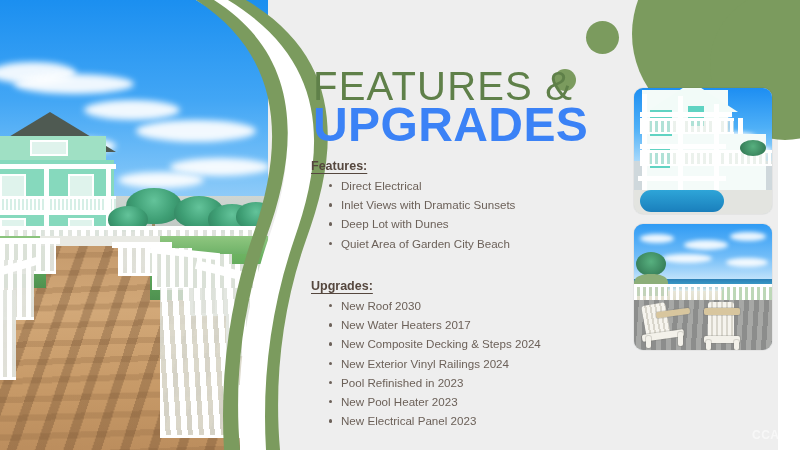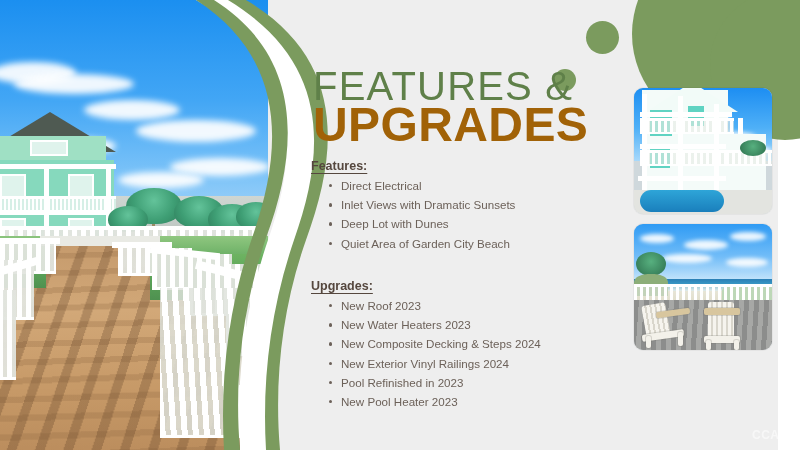--- a/index.html
+++ b/index.html
@@ -89,21 +89,21 @@
     color:#6b5a4e;letter-spacing:.2px;text-decoration:underline;
     text-underline-offset:3px;white-space:nowrap;
   }
   .title1{
     position:absolute;left:313px;top:66px;
     font-size:40px;letter-spacing:1.2px;color:#5f8049;line-height:1;
     font-weight:normal;white-space:nowrap;
   }
   .title2{
     position:absolute;left:313px;top:101px;
-    font-size:48px;letter-spacing:.4px;color:#a16207;line-height:1;
+    font-size:48px;letter-spacing:.4px;color:#3b82f6;line-height:1;
     font-weight:bold;white-space:nowrap;
   }
 
   
   .sec-head{
     position:absolute;left:311px;
     font-size:12.5px;font-weight:bold;color:#55473e;
     text-decoration:underline;text-underline-offset:2.5px;
   }
   .sec-head.features{top:159px;}
@@ -255,26 +255,27 @@
   <div class="sec-head features">Features:</div>
   <ul class="blist features">
     <li>Direct Electrical</li>
     <li>Inlet Views with Dramatic Sunsets</li>
     <li>Deep Lot with Dunes</li>
     <li>Quiet Area of Garden City Beach</li>
   </ul>
 
   <div class="sec-head upgrades">Upgrades:</div>
   <ul class="blist upgrades">
-    <li>New Roof 2023</li>
-    <li>New Water Heaters 2023</li>
+    <li>New Roof 2030</li>
+    <li>New Water Heaters 2017</li>
     <li>New Composite Decking &amp; Steps 2024</li>
     <li>New Exterior Vinyl Railings 2024</li>
     <li>Pool Refinished in 2023</li>
     <li>New Pool Heater 2023</li>
+    <li>New Electrical Panel 2023</li>
   </ul>
 
   <div class="thumb thumb1">
     <div class="t-sky"></div>
     <div class="t-cloud" style="left:82px;top:44px;width:40px;height:11px;"></div>
     <div class="t-cloud" style="left:100px;top:58px;width:38px;height:10px;"></div>
     <div class="t-cloud" style="left:70px;top:26px;width:26px;height:8px;"></div>
 
     <div class="t-house" style="left:8px;top:2px;width:86px;height:108px;"></div>
 

